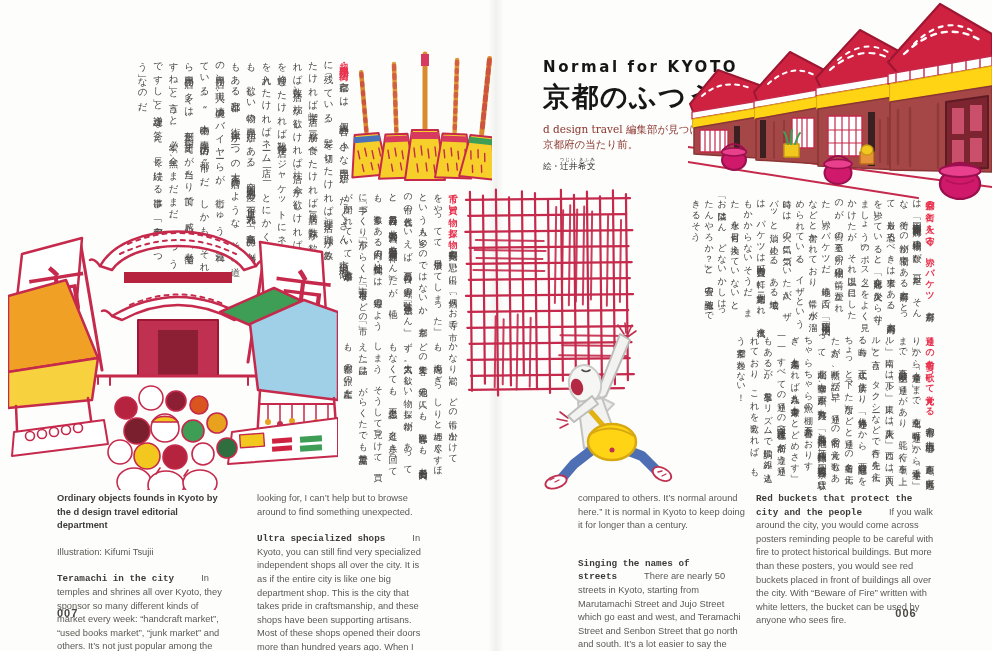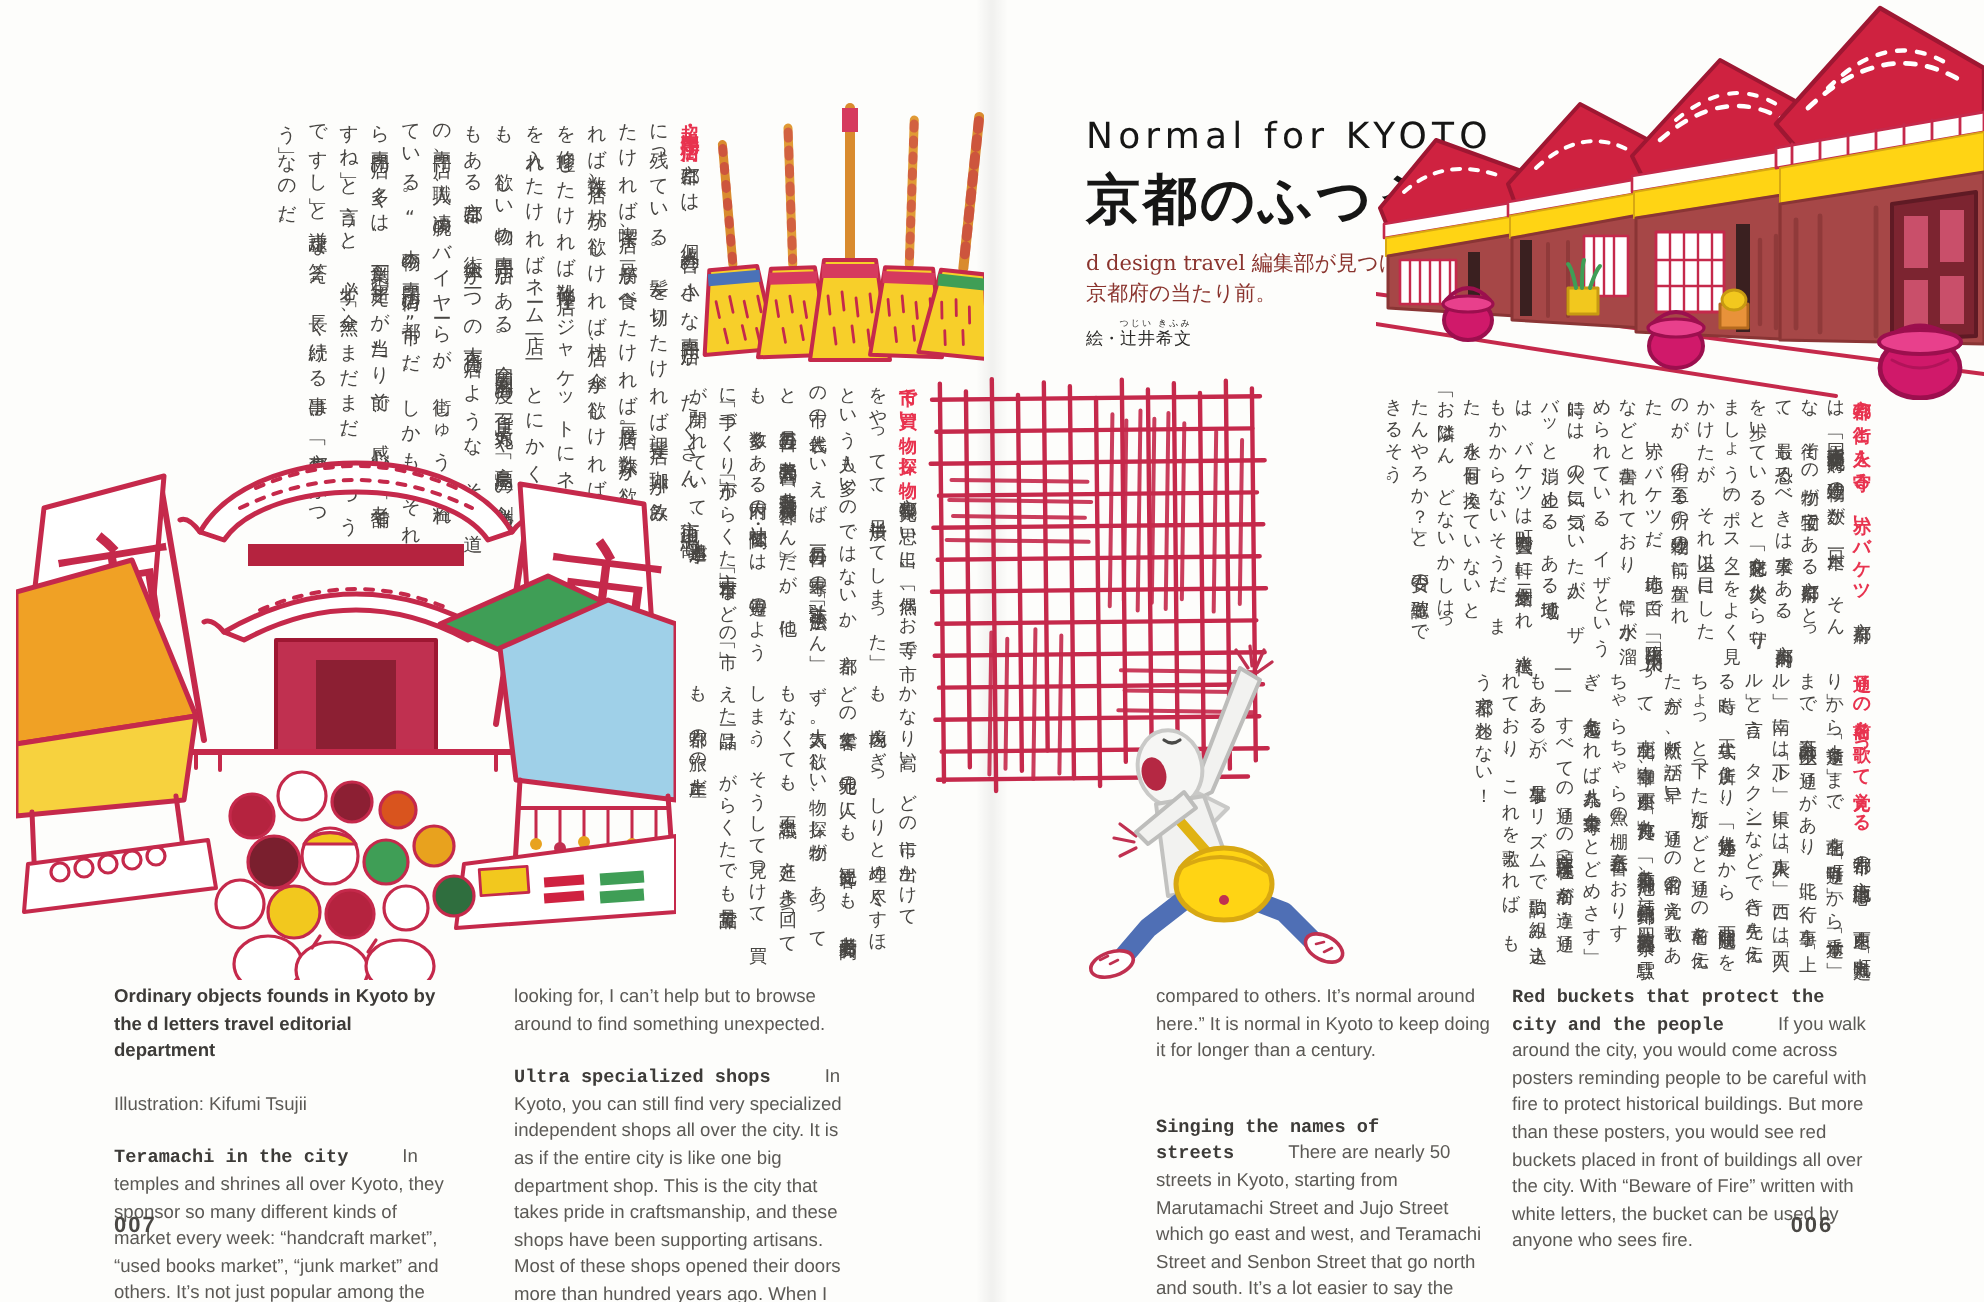--- a/index.html
+++ b/index.html
@@ -17,21 +17,21 @@
     font-family:"DejaVu Sans",sans-serif;
   }
   .vhead{color:#e8334f;font-weight:bold;margin-inline-end:8px;}
   #jp-shops{left:30px;top:55px;width:322px;height:213px;font-size:9.5px;letter-spacing:1.8px;line-height:15.5px;}
   #jp-market1{left:258px;top:187px;width:202px;height:143px;}
   #jp-market2{left:318px;top:336px;width:142px;height:142px;}
   #jp-buckets{left:650px;top:193px;width:286px;height:132px;line-height:13px;}
   #jp-streets{left:650px;top:330px;width:286px;height:152px;line-height:13.5px;}
   
   .title-block{position:absolute;left:543px;top:58px;width:270px;color:#161615;}
-  .title-en{font-size:18px;font-weight:normal;letter-spacing:2.6px;margin:0;}
+  .title-en{font-size:15px;font-weight:bold;letter-spacing:2.6px;margin:0;}
   .title-ja{font-size:27px;font-weight:bold;letter-spacing:1.5px;margin:3px 0 0 0;}
   .title-sub{font-family:"DejaVu Serif","Liberation Serif",serif;font-size:10.5px;line-height:15px;color:#8a342e;margin:7px 0 0 0;}
   .title-credit{font-size:8.5px;color:#28272595;color:#2b2a28;margin:5px 0 0 0;}
   .title-credit rt{font-size:4.5px;letter-spacing:1px;}
   
   .encol{position:absolute;top:492px;font-family:"Liberation Sans","DejaVu Sans",sans-serif;
     font-size:9.3px;line-height:13.6px;color:#5b5955;text-align:left;}
   .en-intro{font-weight:bold;color:#3d3b38;margin:0 0 13px 0;}
   .en-credit{margin:0 0 13px 0;}
   .para-head{font-weight:bold;color:#3d3b38;margin-right:27px;font-family:Liberation Mono, monospace;}
@@ -375,21 +375,21 @@
 
   <div class="vtext" id="jp-buckets">
     <span class="vhead">京都の街と人を守る、赤いバケツ</span><span>京都府は、「国指定重要文化財」の建造物の数が、日本一だ。そんな、街その物が宝物である京都府にとって、最も恐るべきは火事である。京都府内を歩いていると、「文化財を火災から守りましょう」のポスターをよく見かけたが、それ以上に目にしたのが、街の至る所の建物の前に置かれた、赤いバケツだ。赤地に白で、「防火用」「消火用」などと書かれており、常に水が溜められている。イザという時には、火の気に気づいた人が、ザバッと消し止める。ある地域では、バケツは町内会費で一軒に二個支給され、水道代もかからないそうだ。また、水を何日も換えていないと、「お隣はん、どないかしはったんやろか？」と、安否の確認もできるそう。</span>
   </div>
 
   <div class="vtext" id="jp-streets">
     <span class="vhead">通りの名前を歌って覚える</span><span>京都市の市街地中心は、東西を「丸太町通り」から「十条通り」まで、南北を「寺町通り」から「千本通り」まで、合計五〇本以上の通りがあり、北に行く事を「上ル」、南には「下ル」、東には「東入ル」、西には「西入ル」と言う。タクシーなどで行き先を伝える時も、正式な住所より、「仏光寺通りから、西洞院通りをちょっと下った所」などと通りの名前を伝えた方が、断然、話が早い。通りの名前の覚え歌もあって、南北が「寺御幸」、東西が「丸竹夷」だ。「丸竹夷二押御池、姉三六角蛸錦、四綾仏高松万五条、雪駄ちゃらちゃら魚の棚、六条三哲とおりすぎ、七条越えれば八九条、十条東寺でとどめさす」——すべての通りの頭文字達（現在は名前が違う通りもある）が、見事なリズムで歌詞に組み込まれており、これを歌えれば、もう京都で迷わない！</span>
   </div>
 
   <div class="encol" id="encol1">
-    <p class="en-intro">Ordinary objects founds in Kyoto by the d letters travel editorial department</p>
+    <p class="en-intro">Ordinary objects founds in Kyoto by the d design travel editorial department</p>
     <p class="en-credit">Illustration: Kifumi Tsujii</p>
     <p style="margin:0"><span class="para-head">Teramachi in the city</span><span>In temples and shrines all over Kyoto, they sponsor so many different kinds of market every week: “handcraft market”, “used books market”, “junk market” and others. It’s not just popular among the locals but also tourists come, packing up the market. Even if there’s nothing I am</span></p>
   </div>
   <div class="encol" id="encol2">
     <p style="margin:0 0 13px 0"><span>looking for, I can’t help but to browse around to find something unexpected.</span></p>
     <p style="margin:0"><span class="para-head">Ultra specialized shops</span><span>In Kyoto, you can still find very specialized independent shops all over the city. It is as if the entire city is like one big department shop. This is the city that takes pride in craftsmanship, and these shops have been supporting artisans. Most of these shops opened their doors more than hundred years ago. When I make a comment about how long they have been around, most of them reply humbly, “We’re still quite young</span></p>
   </div>
   <div class="encol" id="encol3">
     <p style="margin:0 0 24px 0"><span>compared to others. It’s normal around here.” It is normal in Kyoto to keep doing it for longer than a century.</span></p>
     <p style="margin:0"><span class="para-head">Singing the names of streets</span><span>There are nearly 50 streets in Kyoto, starting from Marutamachi Street and Jujo Street which go east and west, and Teramachi Street and Senbon Street that go north and south. It’s a lot easier to say the street names than giving the address when you are in the taxi. There are two songs that would help you memorize the street names: for the streets that go north and south, “Tera Goko”, and for streets that go east</span></p>

